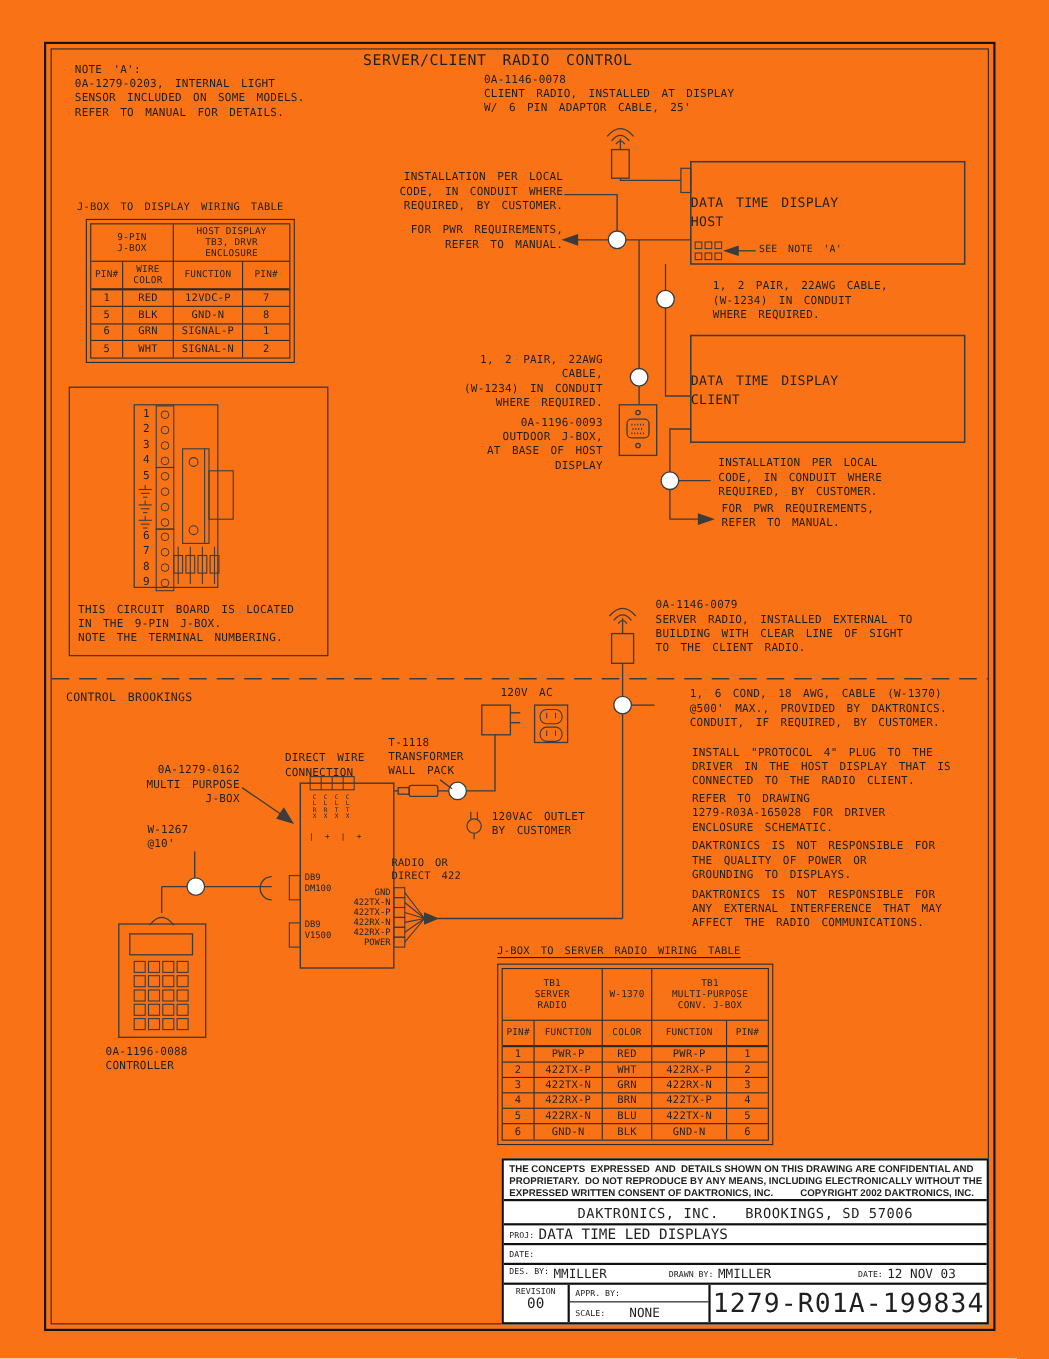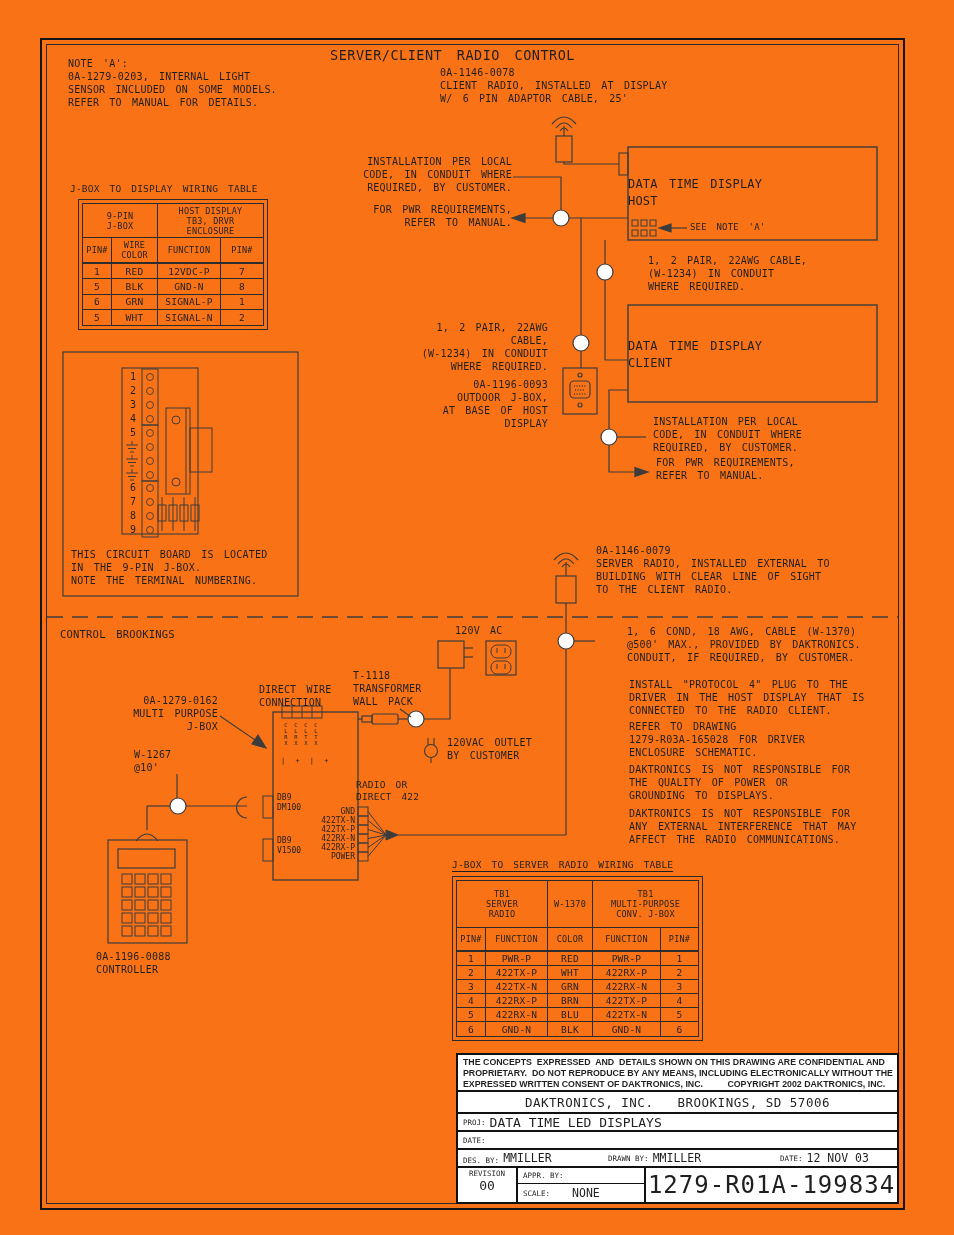--- a/index.html
+++ b/index.html
@@ -501,21 +501,21 @@
 EXPRESSED WRITTEN CONSENT OF DAKTRONICS, INC.          COPYRIGHT 2002 DAKTRONICS, INC.</div>
     <div class="tb-row tb-co">DAKTRONICS, INC.   BROOKINGS, SD 57006</div>
     <div class="tb-row tb-proj">
       <span class="lbl">PROJ:</span>
       <span class="val13">DATA TIME LED DISPLAYS</span>
     </div>
     <div class="tb-row tb-title">
       <span class="lbl">DATE:</span>
     </div>
     <div class="tb-row tb-des">
-      <span style="display:flex;align-items:flex-end;width:145px">
+      <span style="display:flex;align-items:flex-start;width:145px">
         <span class="lbl">DES. BY:</span>
         <span class="val11">MMILLER</span>
       </span>
       <span style="display:flex;align-items:center;width:172px">
         <span class="lbl">DRAWN BY:</span>
         <span class="val11">MMILLER</span>
       </span>
       <span style="display:flex;align-items:center;flex:1">
         <span class="lbl">DATE:</span>
         <span class="val11">12 NOV 03</span>

